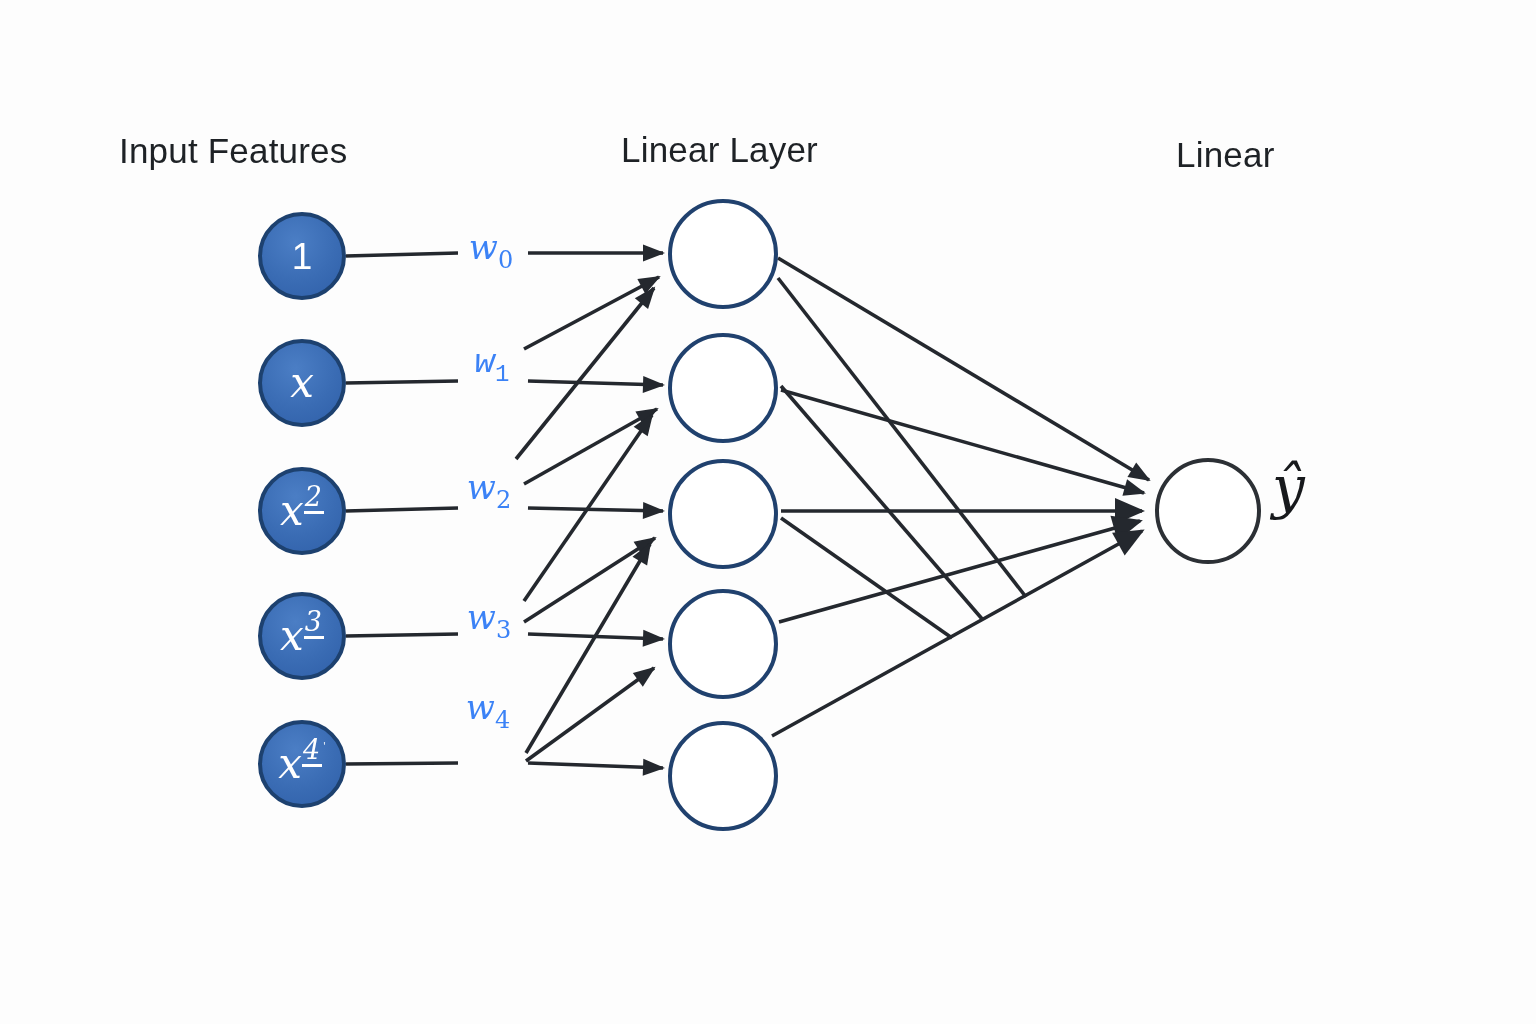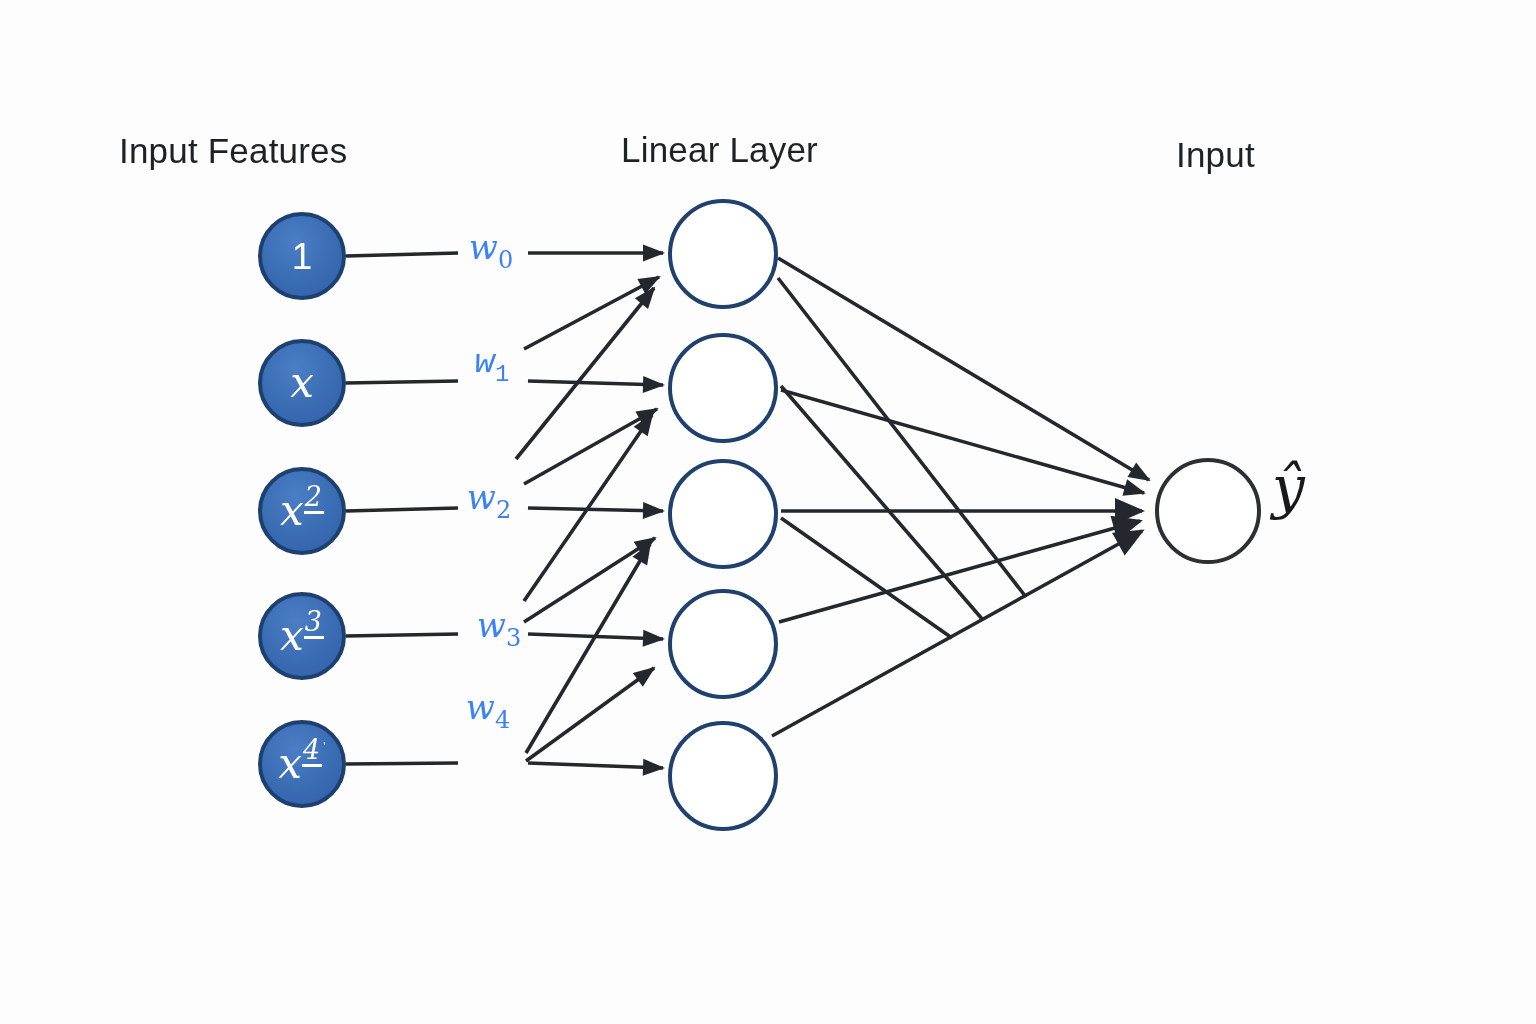--- a/index.html
+++ b/index.html
@@ -64,21 +64,21 @@
       <line x1="781" y1="511" x2="1142" y2="511" class="wire" marker-end="url(#arr-b)"></line>
       <line x1="779" y1="622" x2="1140" y2="521" class="wire" marker-end="url(#arr-b)"></line>
       <line x1="772" y1="736" x2="1142" y2="531" class="wire" marker-end="url(#arr-b)"></line>
       <line x1="778" y1="278" x2="1026" y2="597" class="wire"></line>
       <line x1="781" y1="386" x2="983" y2="620" class="wire"></line>
       <line x1="781" y1="518" x2="952" y2="638" class="wire"></line>
     </svg>
 
   <div class="heading" style="left:621px;top:130px">Linear Layer</div>
   <div class="heading" style="left:119px;top:131px">Input Features</div>
-  <div class="heading" style="left:1176px;top:135px">Input</div>
+  <div class="heading" style="left:1176px;top:135px">Linear</div>
 
   <div id="gen">
       <div class="inode" style="left: 258px; top: 212px; width: 88px; height: 88px;">
         <span class="xb num">1</span>
       </div>
       <div class="inode" style="left: 258px; top: 339px; width: 88px; height: 88px;">
         <span class="xb">x</span>
       </div>
       <div class="inode" style="left: 258px; top: 467px; width: 88px; height: 88px;">
         <span class="xb">x</span>
@@ -88,22 +88,22 @@
         <span class="xb">x</span>
         <span class="xe">3</span>
       </div>
       <div class="inode" style="left: 258px; top: 720px; width: 88px; height: 88px;">
         <span class="xb">x</span>
         <span class="xe">4</span>
         <span class="tick">'</span>
       </div>
       <div class="wlabel" style="left: 491px; top: 250px;"><span class="wb">w</span><span class="ws">0</span></div>
       <div class="wlabel" style="left: 492px; top: 366px; font-family: Liberation Mono, monospace;"><span class="wb">w</span><span class="ws">1</span></div>
-      <div class="wlabel" style="left: 489px; top: 490px; margin-top: 10px;"><span class="wb">w</span><span class="ws">2</span></div>
-      <div class="wlabel" style="left: 499px; top: 620px; margin-top: 8px;"><span class="wb">w</span><span class="ws">3</span></div>
+      <div class="wlabel" style="left: 489px; top: 490px;"><span class="wb">w</span><span class="ws">2</span></div>
+      <div class="wlabel" style="left: 489px; top: 620px;"><span class="wb">w</span><span class="ws">3</span></div>
       <div class="wlabel" style="left: 488px; top: 710px;"><span class="wb">w</span><span class="ws">4</span></div>
       <div class="lunit" style="left: 668px; top: 199px; width: 110px; height: 110px;"></div>
       <div class="lunit" style="left: 668px; top: 333px; width: 110px; height: 110px;"></div>
       <div class="lunit" style="left: 668px; top: 459px; width: 110px; height: 110px;"></div>
       <div class="lunit" style="left: 668px; top: 589px; width: 110px; height: 110px;"></div>
       <div class="lunit" style="left: 668px; top: 721px; width: 110px; height: 110px;"></div>
       <div class="ounit" style="left: 1155px; top: 458px; width: 106px; height: 106px;"></div>
     </div>
 
   <div class="yhat" id="yhat" style="left: 1272px; top: 458px;">ŷ</div>

